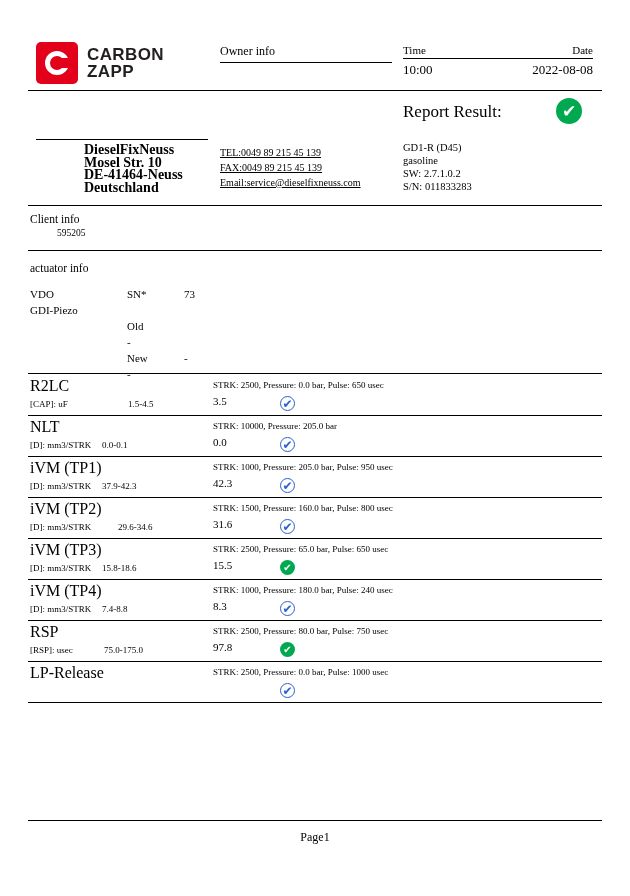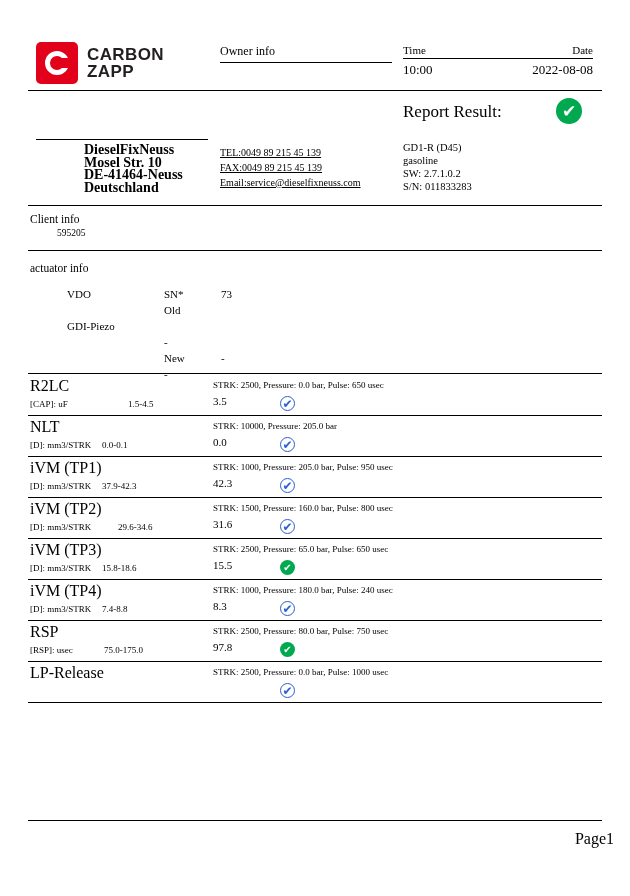--- a/index.html
+++ b/index.html
@@ -239,21 +239,21 @@
     font-size: 11.5px;
   }
   .act-grid {
     position: absolute;
     left: 2px;
     top: 34px;
     width: 420px;
     font-size: 11px;
     line-height: 16px;
   }
-  .act-row { display: flex; margin-left: 37px; }
+  .act-row { display: flex; }
   .act-c1 { width: 97px; }
   .act-c2 { width: 57px; font-family: Liberation Serif, serif; }
   .act-c3 { width: 120px; }
   .act-rule {
     position: absolute;
     left: 0;
     top: 121px;
     width: 574px;
     border-bottom: 1px solid #000000;
   }
@@ -310,25 +310,25 @@
   
   .footer-rule {
     position: absolute;
     left: 0;
     top: 798px;
     width: 574px;
     border-bottom: 1px solid #000000;
   }
   .footer {
     position: absolute;
-    left: 12px;
+    left: 0;
     top: 808px;
     width: 574px;
-    text-align: right;
-    font-size: 16px;
+    text-align: center;
+    font-size: 12px;
   }
 </style>
 </head>
 <body>
 
 <div class="page">
 
   <div class="header">
     <div class="logo-wrap">
       <div class="logo-mark"></div>
@@ -399,27 +399,27 @@
 
   <div class="act-band">
     <div class="act-title">actuator info</div>
     <div class="act-grid">
       <div class="act-row">
         <div class="act-c1">VDO</div>
         <div class="act-c2">SN*</div>
         <div class="act-c3">73</div>
       </div>
       <div class="act-row">
+        <div class="act-c1">GDI-Piezo</div>
+        <div class="act-c2"></div>
+        <div class="act-c3"></div>
+      </div>
+      <div class="act-row">
         <div class="act-c1"></div>
         <div class="act-c2">Old</div>
-        <div class="act-c3"></div>
-      </div>
-      <div class="act-row">
-        <div class="act-c1">GDI-Piezo</div>
-        <div class="act-c2"></div>
         <div class="act-c3"></div>
       </div>
       <div class="act-row">
         <div class="act-c1"></div>
         <div class="act-c2">-</div>
         <div class="act-c3"></div>
       </div>
       <div class="act-row">
         <div class="act-c1"></div>
         <div class="act-c2">New</div>

